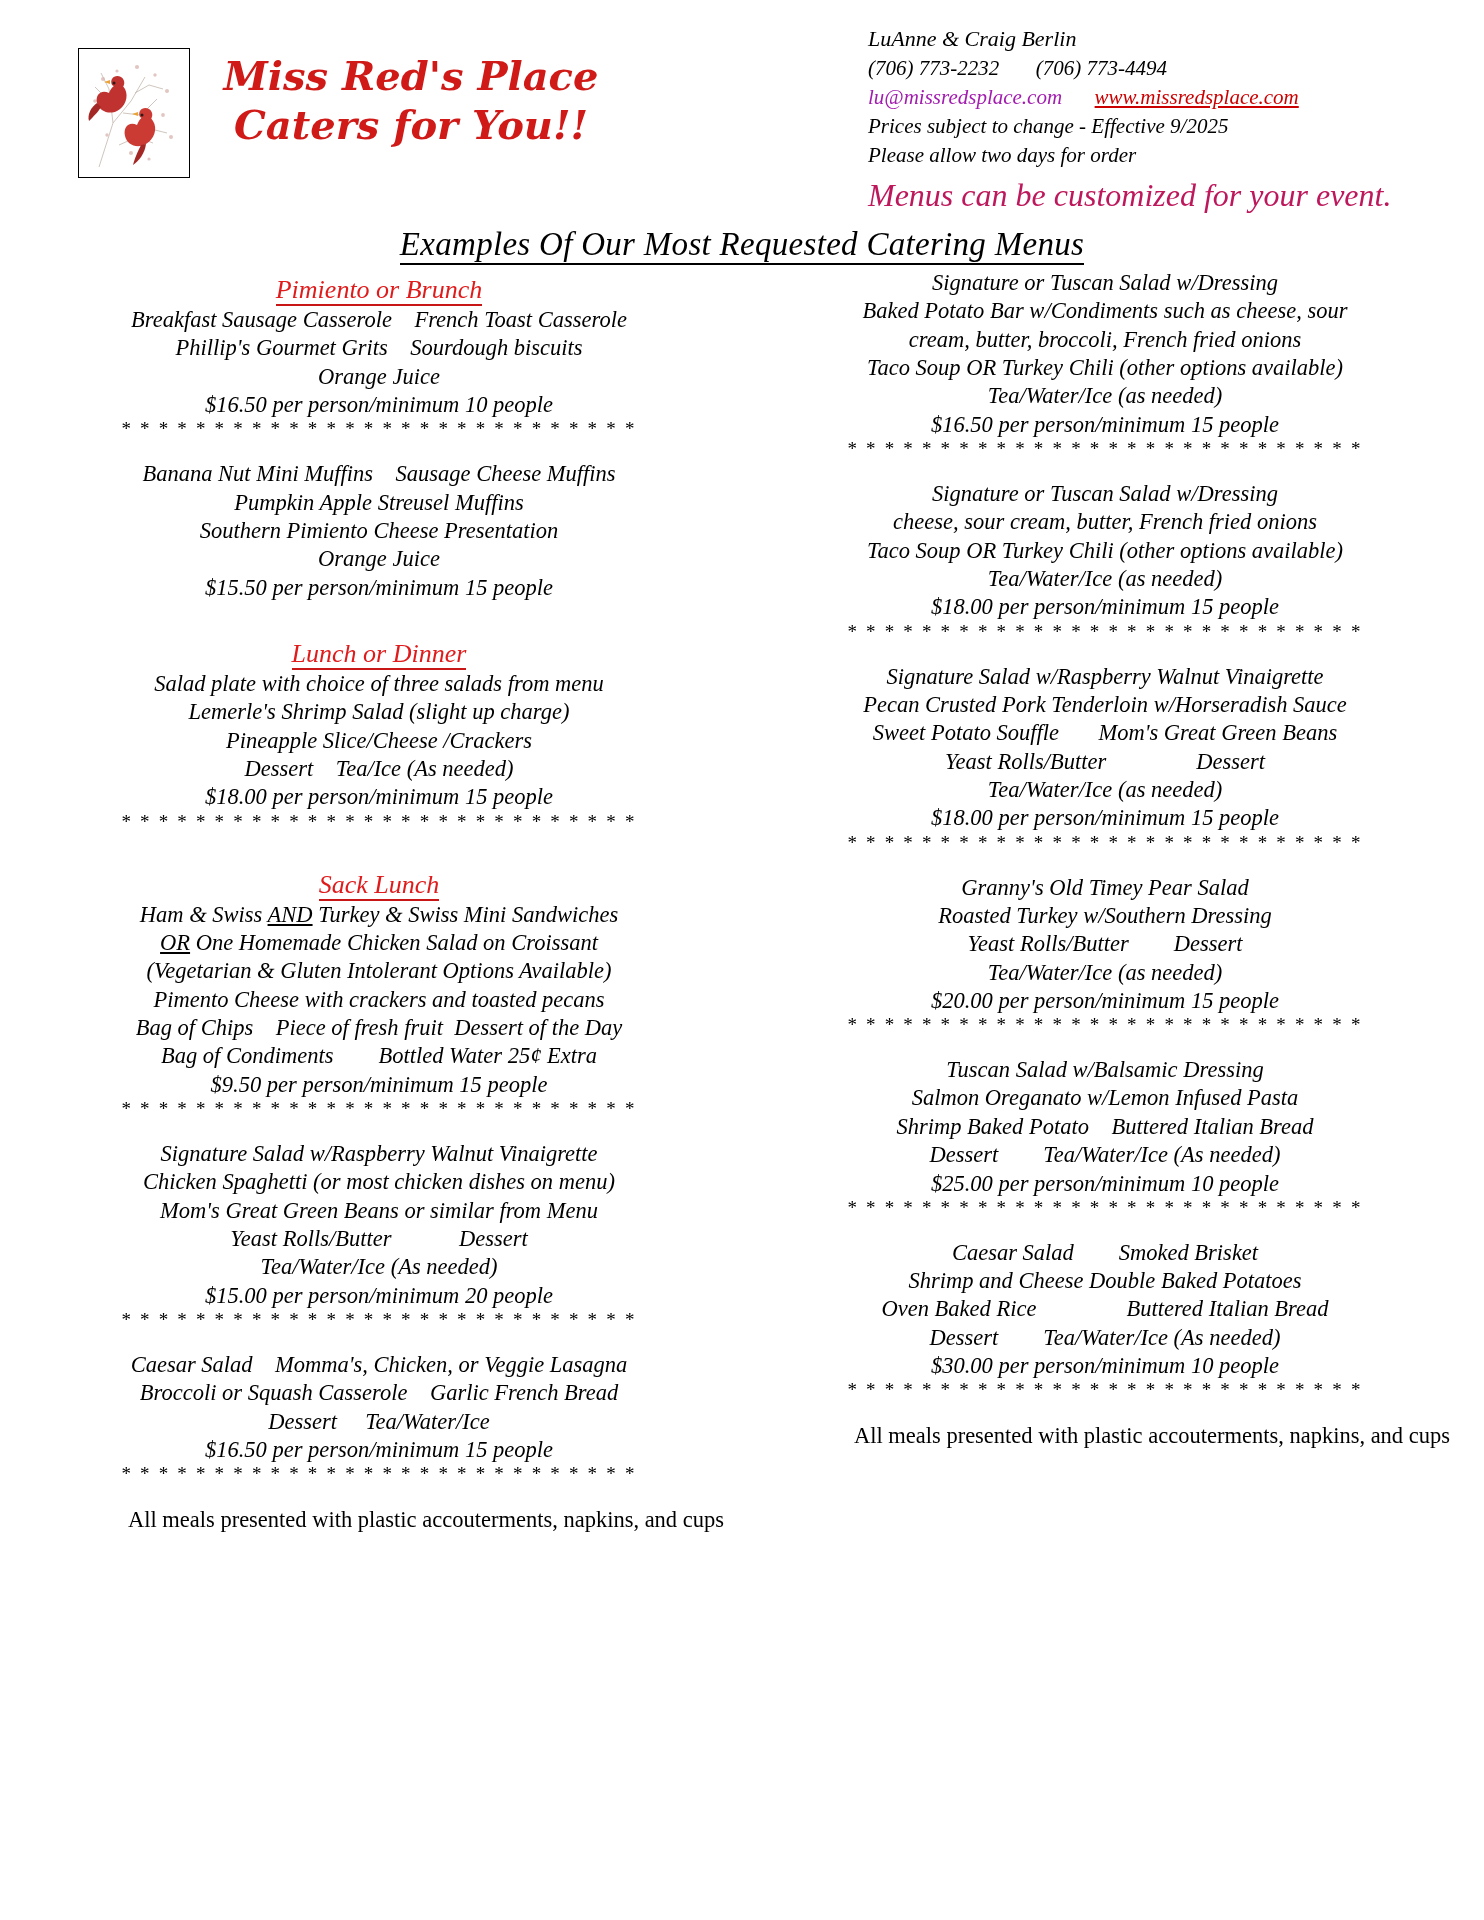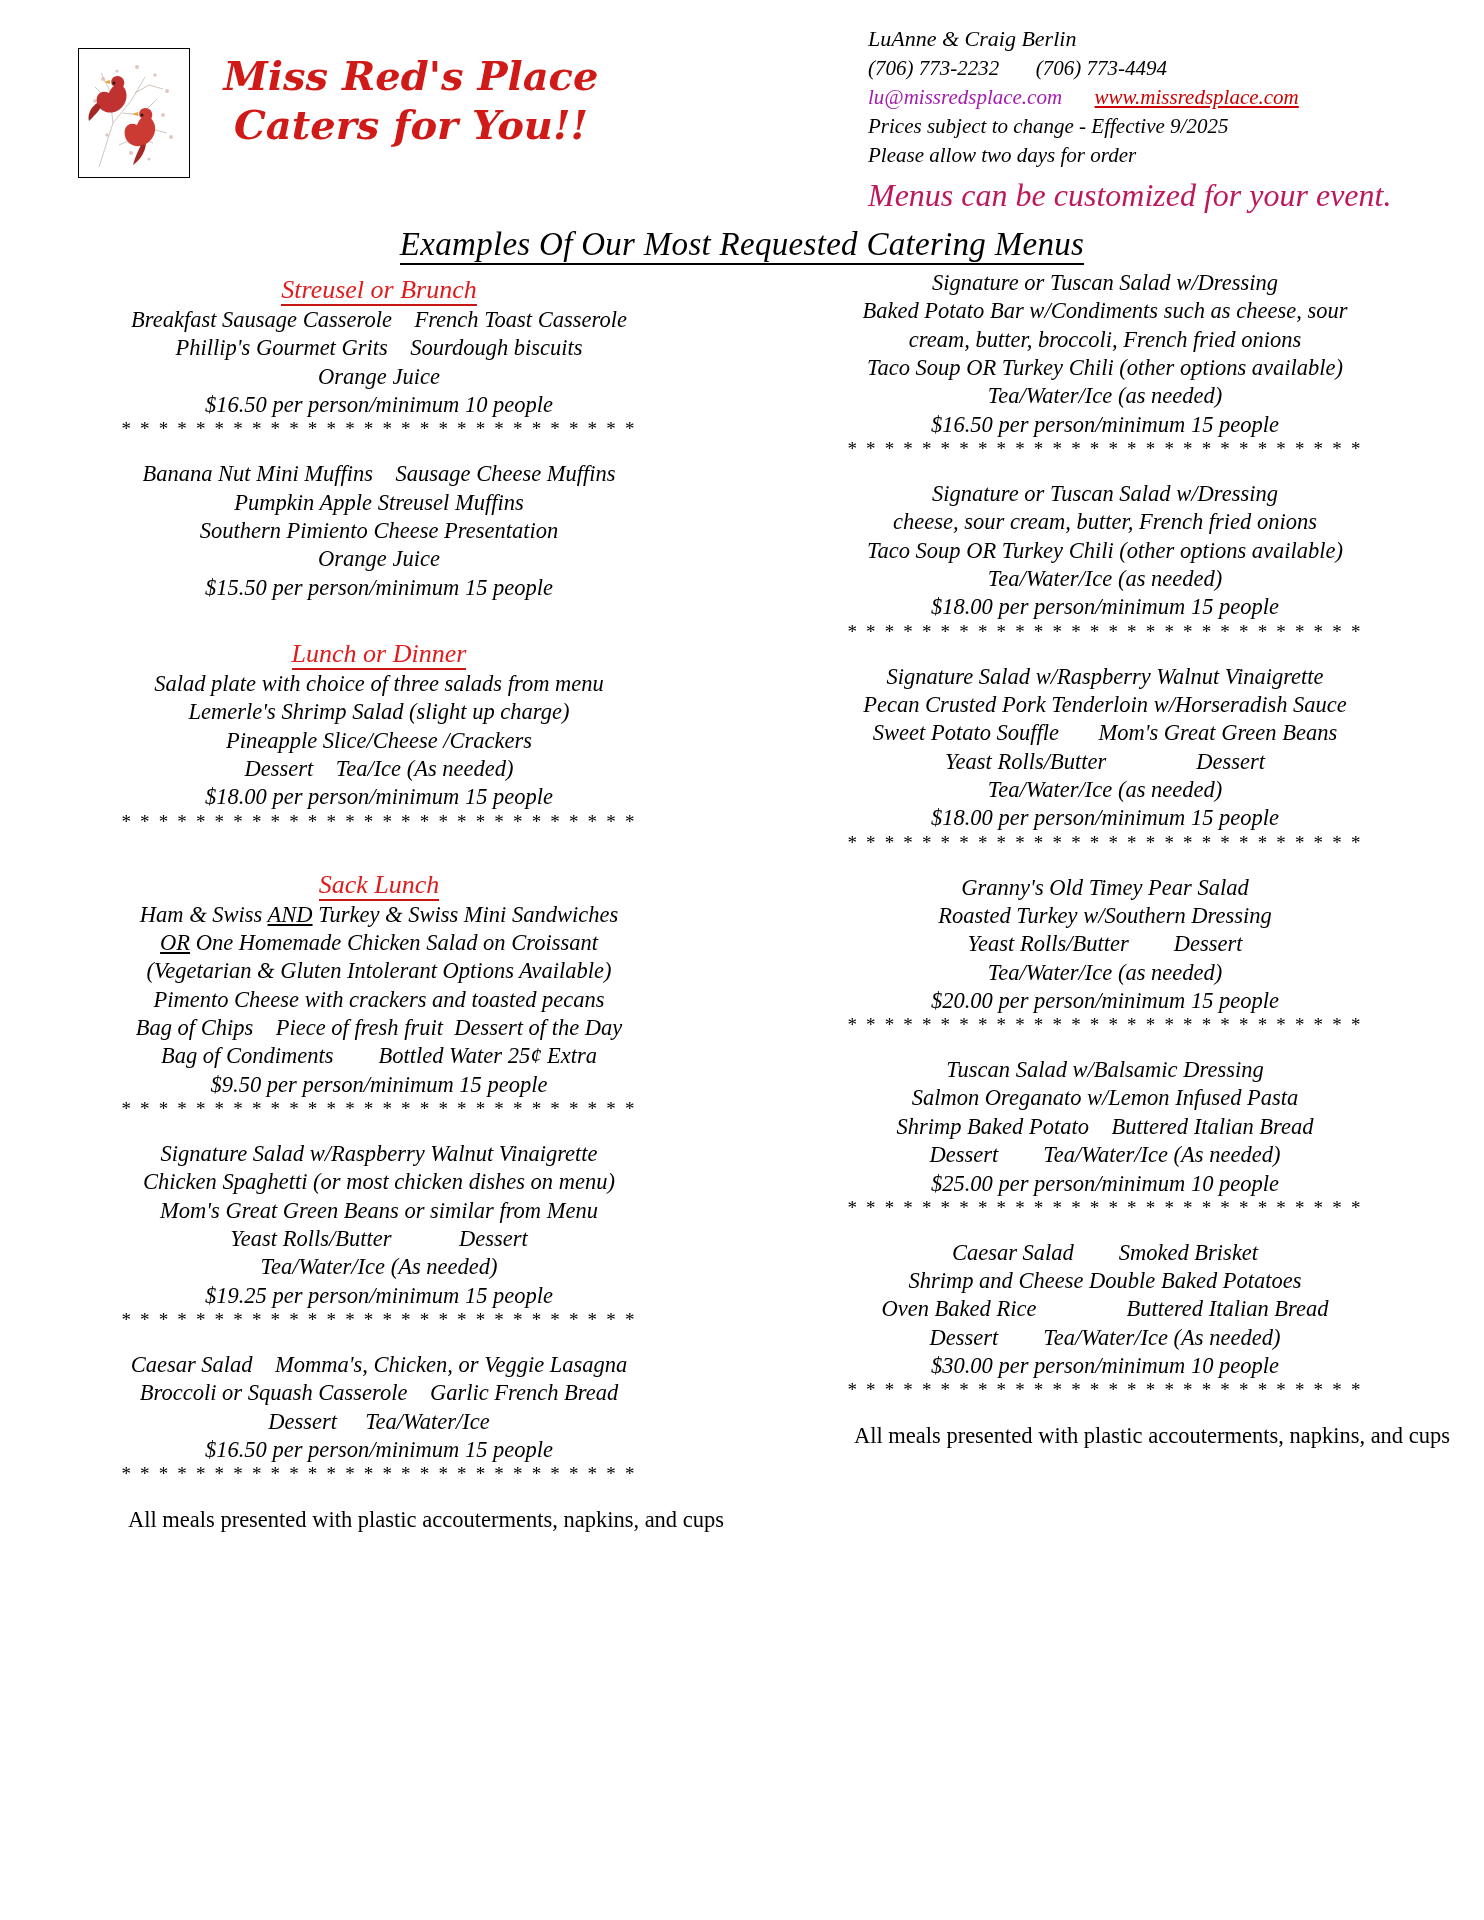--- a/index.html
+++ b/index.html
@@ -215,21 +215,21 @@
       <div class="custom">Menus can be customized for your event.</div>
     </div>
   </div>
 
   <div class="doc-title">
     <span>Examples Of Our Most Requested Catering Menus</span>
   </div>
 
   <div class="columns">
     <div class="col left" id="col-left">
-        <div class="sec-head"><span>Streusel or Brunch</span></div>
+        <div class="sec-head"><span>Pimiento or Brunch</span></div>
         <div class="block">
           <div class="line">Breakfast Sausage Casserole    French Toast Casserole</div>
           <div class="line">Phillip's Gourmet Grits    Sourdough biscuits</div>
           <div class="line">Orange Juice</div>
           <div class="line">$16.50 per person/minimum 10 people</div>
           <div class="stars">* * * * * * * * * * * * * * * * * * * * * * * * * * * *</div>
         </div>
         <div class="gap"></div>
         <div class="block">
           <div class="line">Banana Nut Mini Muffins    Sausage Cheese Muffins</div>
@@ -262,21 +262,21 @@
           <div class="line">$9.50 per person/minimum 15 people</div>
           <div class="stars">* * * * * * * * * * * * * * * * * * * * * * * * * * * *</div>
         </div>
         <div class="gap"></div>
         <div class="block">
           <div class="line">Signature Salad w/Raspberry Walnut Vinaigrette</div>
           <div class="line">Chicken Spaghetti (or most chicken dishes on menu)</div>
           <div class="line">Mom's Great Green Beans or similar from Menu</div>
           <div class="line">Yeast Rolls/Butter            Dessert</div>
           <div class="line">Tea/Water/Ice (As needed)</div>
-          <div class="line">$19.25 per person/minimum 15 people</div>
+          <div class="line">$15.00 per person/minimum 20 people</div>
           <div class="stars">* * * * * * * * * * * * * * * * * * * * * * * * * * * *</div>
         </div>
         <div class="gap"></div>
         <div class="block">
           <div class="line">Caesar Salad    Momma's, Chicken, or Veggie Lasagna</div>
           <div class="line">Broccoli or Squash Casserole    Garlic French Bread</div>
           <div class="line">Dessert     Tea/Water/Ice</div>
           <div class="line">$16.50 per person/minimum 15 people</div>
           <div class="stars">* * * * * * * * * * * * * * * * * * * * * * * * * * * *</div>
         </div>

